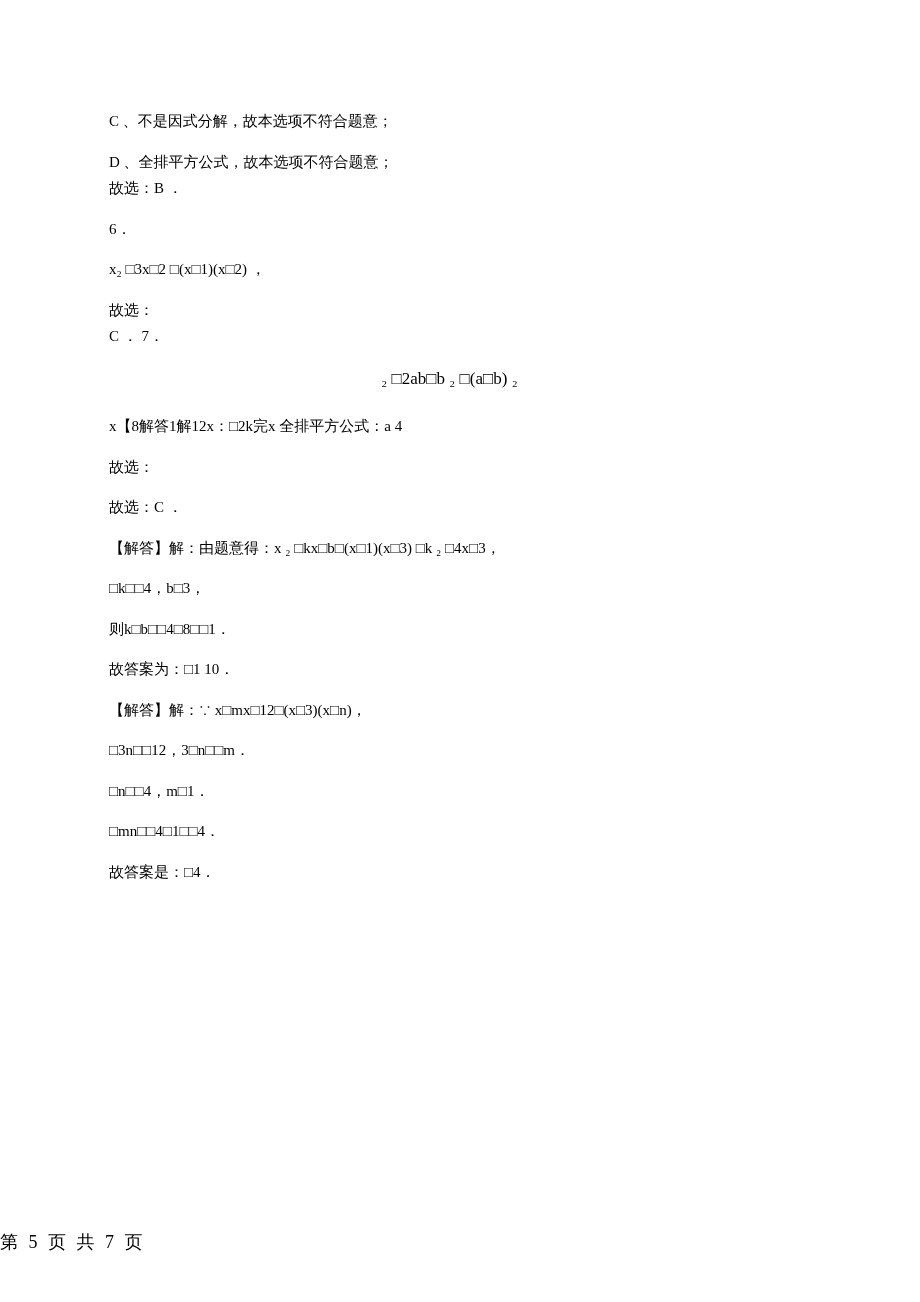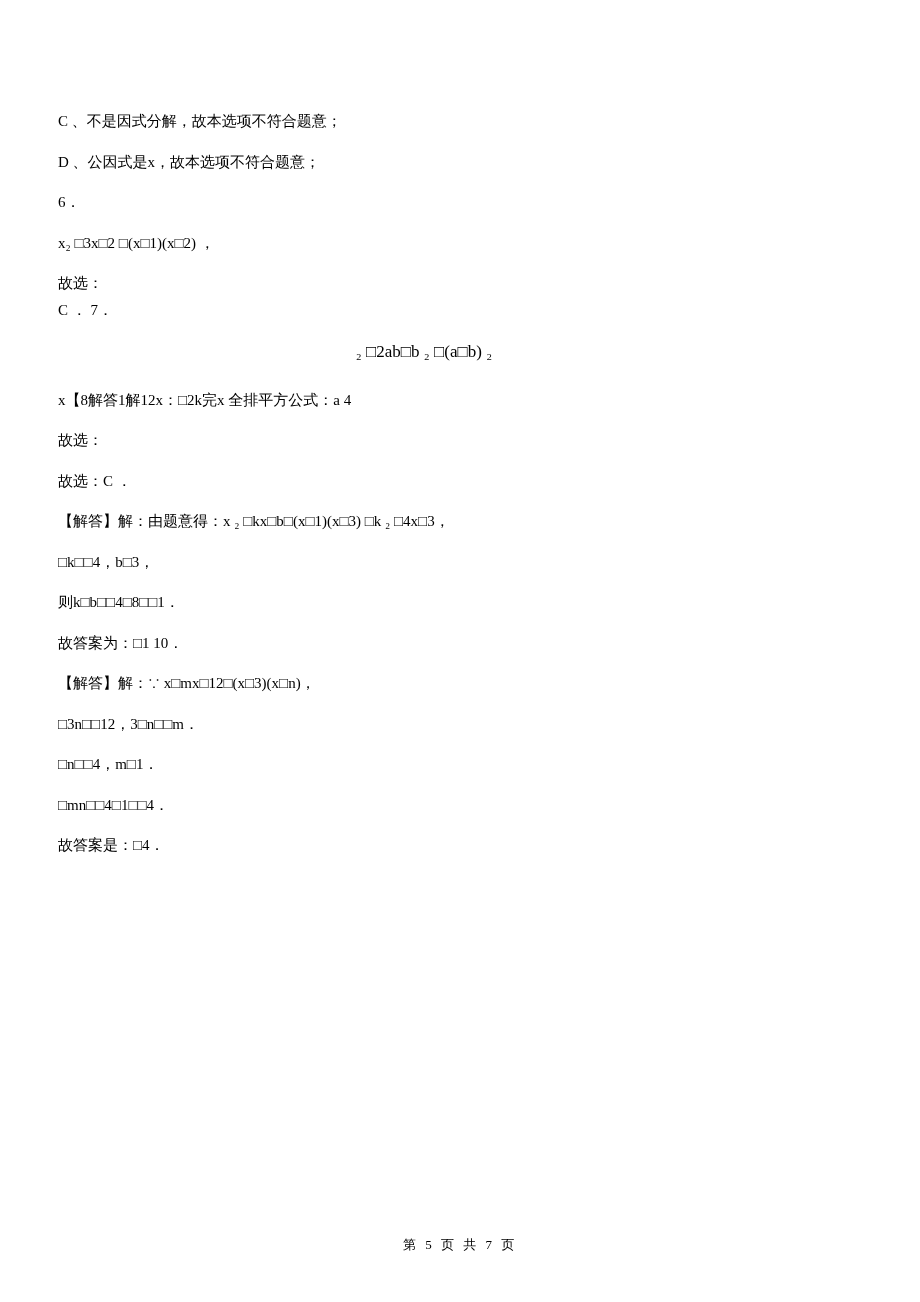--- a/index.html
+++ b/index.html
@@ -10,21 +10,21 @@
     body {
       width: 920px;
       height: 1302px;
       background: #ffffff;
       font-family: "SimSun", "宋体", serif;
       font-size: 15px;
       color: #000000;
       position: relative;
     }
     .page-content {
-      padding: 110px 130px 50px 58px;
+      padding: 110px 130px 50px 109px;
       line-height: 1.5;
     }
     .para {
       margin-bottom: 18px;
     }
     .para-tight {
       margin-bottom: 4px;
     }
     .para-group {
       margin-bottom: 18px;
@@ -35,34 +35,34 @@
     .exponent-line {
       text-align: center;
       font-size: 17px;
       margin-bottom: 24px;
       margin-top: 16px;
     }
     .page-footer {
       position: absolute;
       bottom: 48px;
       width: 100%;
-      text-align: center;
-      font-size: 13px;
+      font-size: 18px;
       letter-spacing: 3px;
     }
   </style>
 </head>
 <body>
 
 <div class="page-content">
 
   <div class="para">C 、不是因式分解，故本选项不符合题意；</div>
 
   <div class="para-group">
-    <div class="para-tight">D 、公因式是x，故本选项不符合题意；</div>
+    <div class="para-tight">D 、全排平方公式，故本选项不符合题意；</div>
+    <div class="line">故选：B ．</div>
   </div>
 
   <div class="para">6．</div>
 
 
   <div class="para">x₂ □3x□2 □(x□1)(x□2) ，</div>
 
 
   <div class="para-group">
     <div class="para-tight">故选：</div>

